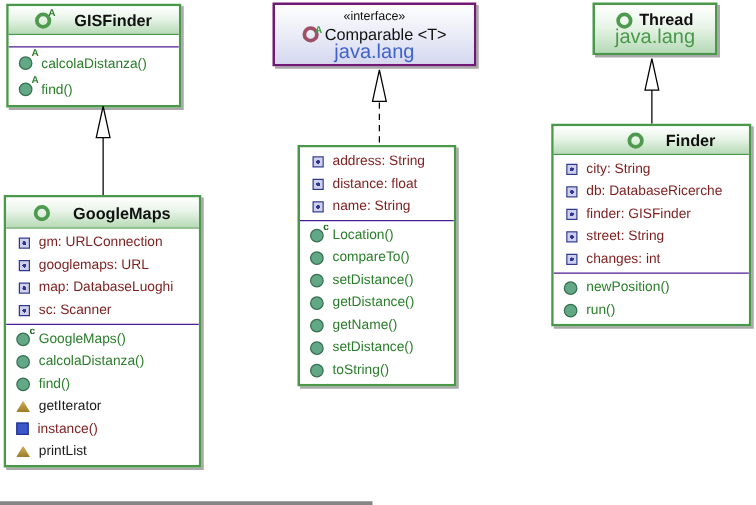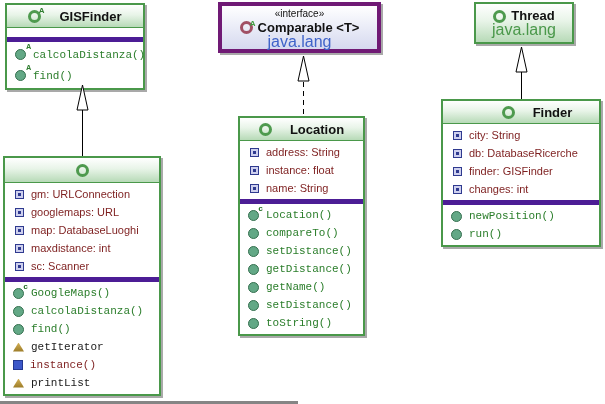--- a/index.html
+++ b/index.html
@@ -5,40 +5,40 @@
   html,body { margin:0; padding:0; background:#ffffff; }
   #canvas {
     position:relative; width:605px; height:404px; overflow:hidden;
     font-family:"Liberation Sans", sans-serif; background:#ffffff;
   }
   .box {
     position:absolute; background:#fff; box-sizing:border-box;
     box-shadow:2px 2px 0 #a9a9a9;
   }
   .box.green  { border:2px solid #4a984a; }
-  .box.iface  { border:4px solid #701a75; }
+  .box.iface  { border:2px solid #701a75; }
   .hdr {
     display:flex; align-items:center; justify-content:center; gap:6px;
     background:linear-gradient(180deg,#ffffff 0%,#e8f4e8 45%,#b7dab7 100%);
     border-bottom:1px solid #4a984a;
   }
   .hdr .title { font-size:13px; font-weight:bold; color:#111;margin-left:12px; }
   .hdrblock {
     display:flex; flex-direction:column; align-items:center; justify-content:center;
     height:100%; line-height:14px;
   }
   .hdrblock.greenbg { background:linear-gradient(180deg,#ffffff 0%,#e8f4e8 45%,#b7dab7 100%); }
   .hdrblock.bluebg  { background:linear-gradient(180deg,#ffffff 0%,#eceef8 45%,#d6d9ef 100%); }
   .stereo { font-size:10px; color:#111; }
   .nameline { display:flex; align-items:center; gap:5px; }
   .pkg { font-size:16px; }
   .pkg.gr { color:#4a984a; }
   .pkg.bl { color:#3f63c9; }
   .comp { background:#fff; }
-  .comp.sep { border-top:5px solid #4c1d95;font-family:Liberation Mono, monospace; }
+  .comp.sep { border-top:1px solid #4c1d95; }
   .comp { padding:2px 0 2px 0; }
   .row { display:flex; align-items:center; gap:7px; padding-left:8px; height:18px; font-size:11px; }
   .row.tall { height:21px; }
   .t-method { color:#2a7d2a; }
   .t-field  { color:#7d1e1e; }
   .t-plain  { color:#1a1a1a; }
   .t-red    { color:#7d1e1e; }
 
   
   .ring { width:13px; height:13px; border-radius:50%; box-sizing:border-box;
@@ -85,56 +85,53 @@
         <span class="t-method">find()</span>
       </div>
     </div>
   </div>
 
   <div class="box iface" style="left:218px;top:2px;width:163px;height:51px;">
     <div class="hdrblock bluebg">
       <span class="stereo">«interface»</span>
       <span class="nameline">
         <span class="ring ifc"></span>
-        <span class="title" style="font-size:13px;font-weight:bold;color:#111;">Comparable &lt;T&gt;</span>
+        <span class="title" style="font-size:13px;font-weight:normal;color:#111;">Comparable &lt;T&gt;</span>
       </span>
       <span class="pkg bl">java.lang</span>
     </div>
   </div>
 
   <div class="box green" style="left:474px;top:2px;width:100px;height:42px;">
     <div class="hdrblock greenbg">
       <span class="nameline">
         <span class="ring"></span>
         <span class="title" style="font-size:13px;font-weight:bold;color:#111;">Thread</span>
       </span>
       <span class="pkg gr">java.lang</span>
     </div>
   </div>
 
   <div class="box green" style="left:3px;top:156px;width:158px;">
     <div class="hdr" style="height:24px;">
       <span class="ring"></span>
+      <span class="title">GoogleMaps</span>
     </div>
     <div class="comp">
       <div class="row">
           <span class="fsq"></span>
           <span class="t-field">gm: URLConnection</span>
         </div>
       <div class="row">
           <span class="fsq"></span>
           <span class="t-field">googlemaps: URL</span>
         </div>
       <div class="row">
           <span class="fsq"></span>
           <span class="t-field">map: DatabaseLuoghi</span>
-        </div>
-      <div class="row">
-          <span class="fsq"></span>
-          <span class="t-field">maxdistance: int</span>
         </div>
       <div class="row">
           <span class="fsq"></span>
           <span class="t-field">sc: Scanner</span>
         </div>
     </div>
     <div class="comp sep">
       <div class="row">
           <span class="mdot ctor"></span>
           <span class="t-method">GoogleMaps()</span>
@@ -156,32 +153,28 @@
           <span class="t-red">instance()</span>
         </div>
       <div class="row">
           <span class="tri"></span>
           <span class="t-plain">printList</span>
         </div>
     </div>
   </div>
 
   <div class="box green" style="left:238px;top:116px;width:127px;">
-    <div class="hdr" style="height:22px;">
-      <span class="ring"></span>
-      <span class="title">Location</span>
-    </div>
     <div class="comp">
       <div class="row">
           <span class="fsq"></span>
           <span class="t-field">address: String</span>
         </div>
       <div class="row">
           <span class="fsq"></span>
-          <span class="t-field">instance: float</span>
+          <span class="t-field">distance: float</span>
         </div>
       <div class="row">
           <span class="fsq"></span>
           <span class="t-field">name: String</span>
         </div>
     </div>
     <div class="comp sep">
       <div class="row">
           <span class="mdot ctor"></span>
           <span class="t-method">Location()</span>
@@ -223,20 +216,24 @@
           <span class="fsq"></span>
           <span class="t-field">city: String</span>
         </div>
       <div class="row">
           <span class="fsq"></span>
           <span class="t-field">db: DatabaseRicerche</span>
         </div>
       <div class="row">
           <span class="fsq"></span>
           <span class="t-field">finder: GISFinder</span>
+        </div>
+      <div class="row">
+          <span class="fsq"></span>
+          <span class="t-field">street: String</span>
         </div>
       <div class="row">
           <span class="fsq"></span>
           <span class="t-field">changes: int</span>
         </div>
     </div>
     <div class="comp sep">
       <div class="row">
           <span class="mdot"></span>
           <span class="t-method">newPosition()</span>

